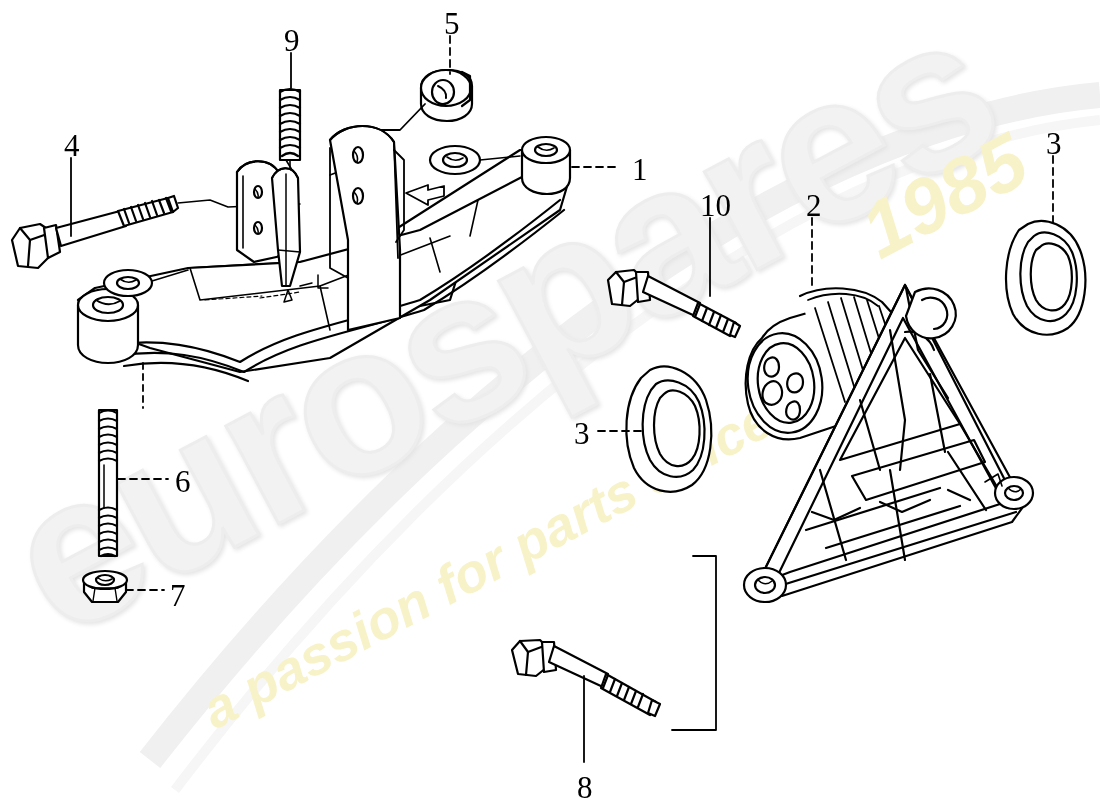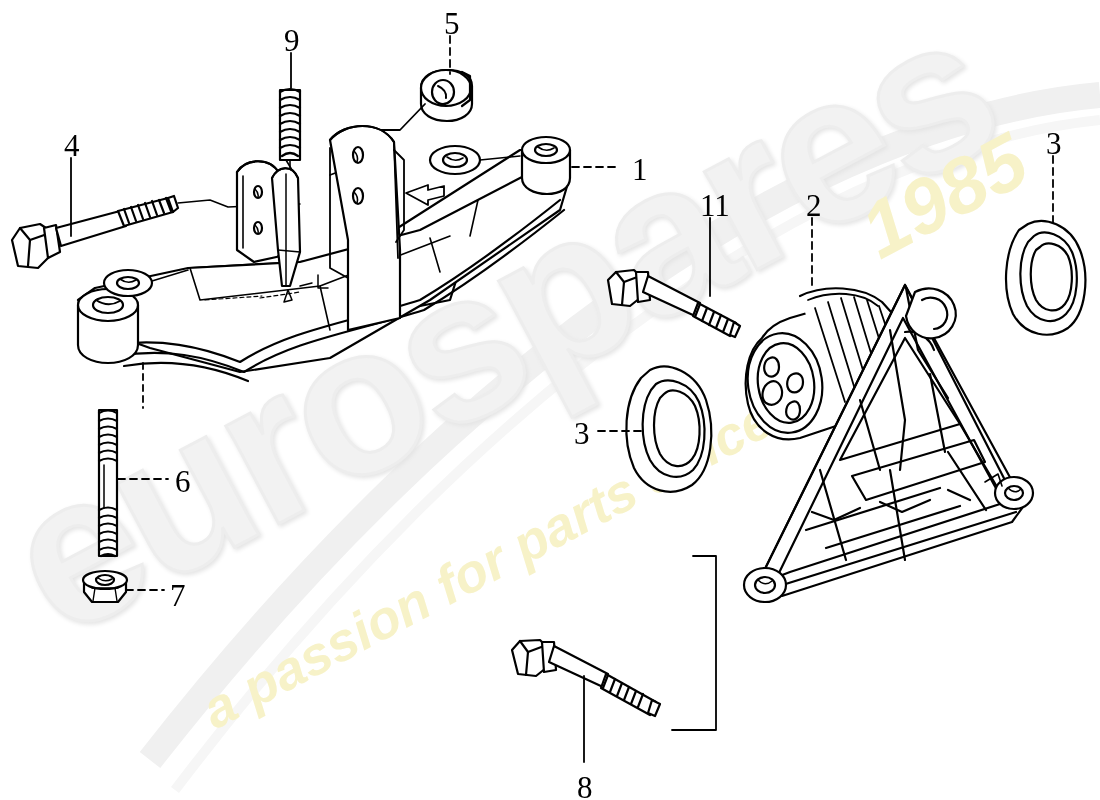--- a/index.html
+++ b/index.html
@@ -327,16 +327,16 @@
       <div class="callout" style="left: 632px; top: 154px;">1</div>
       <div class="callout" style="left: 806px; top: 190px;">2</div>
       <div class="callout" style="left: 1046px; top: 128px;">3</div>
       <div class="callout" style="left: 574px; top: 418px;">3</div>
       <div class="callout" style="left: 64px; top: 130px;">4</div>
       <div class="callout" style="left: 444px; top: 8px;">5</div>
       <div class="callout" style="left: 175px; top: 466px;">6</div>
       <div class="callout" style="left: 170px; top: 580px;">7</div>
       <div class="callout" style="left: 577px; top: 772px;">8</div>
       <div class="callout" style="left: 284px; top: 25px;">9</div>
-      <div class="callout" style="left: 700px; top: 190px;">11</div>
+      <div class="callout" style="left: 700px; top: 190px;">10</div>
     </div>
 
 </div>
 
 </body></html>

